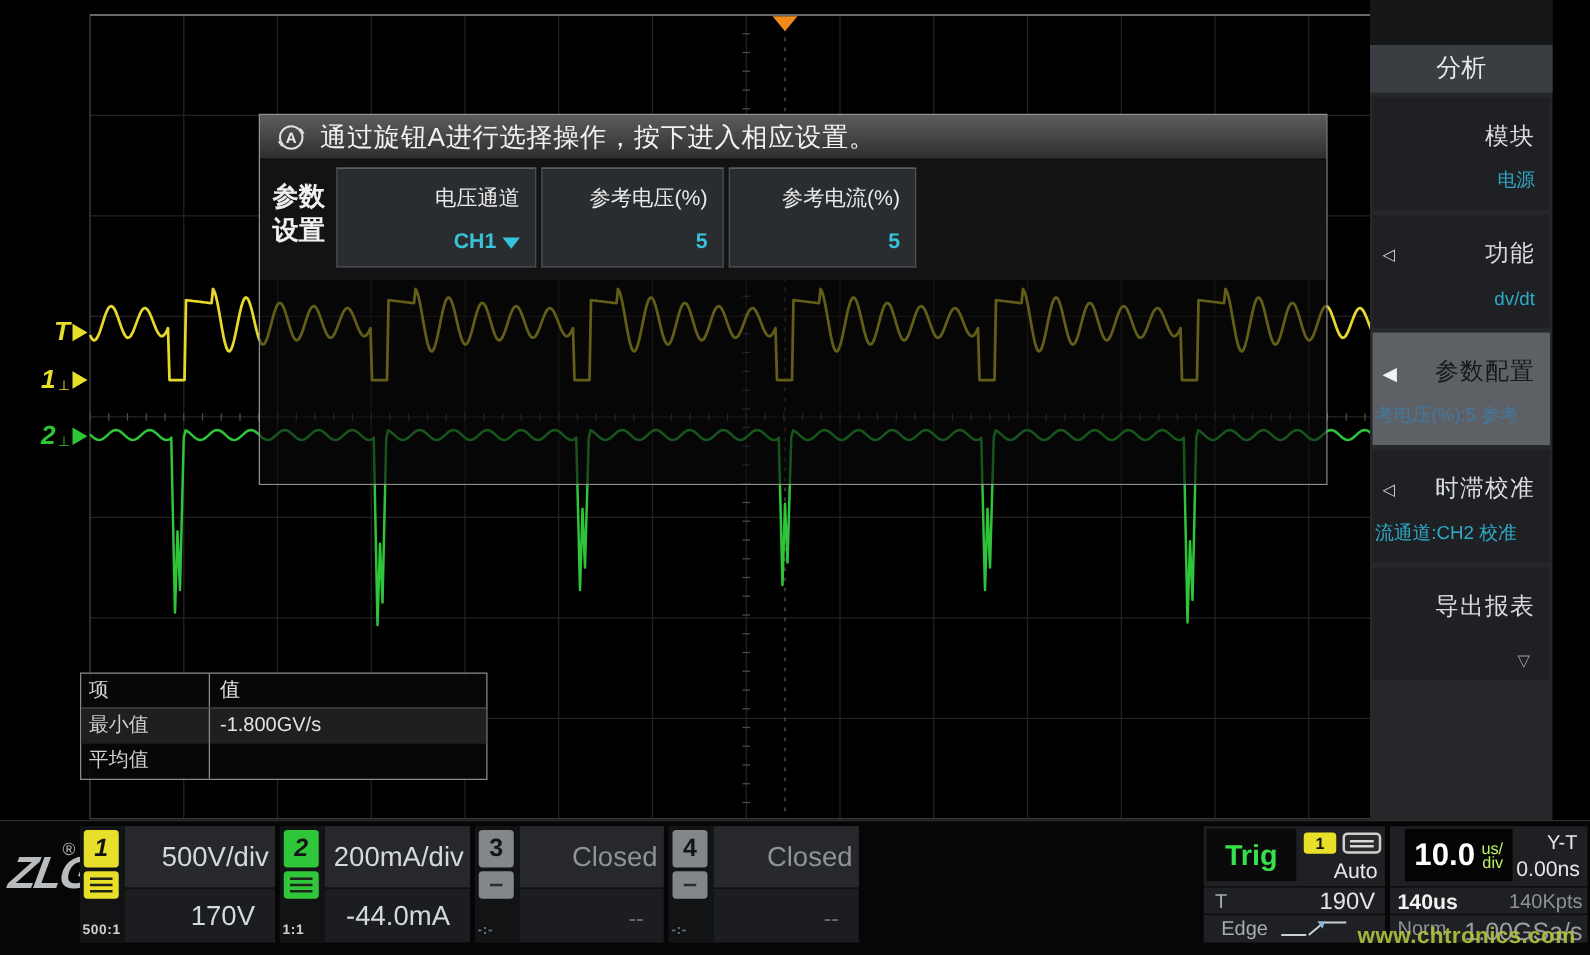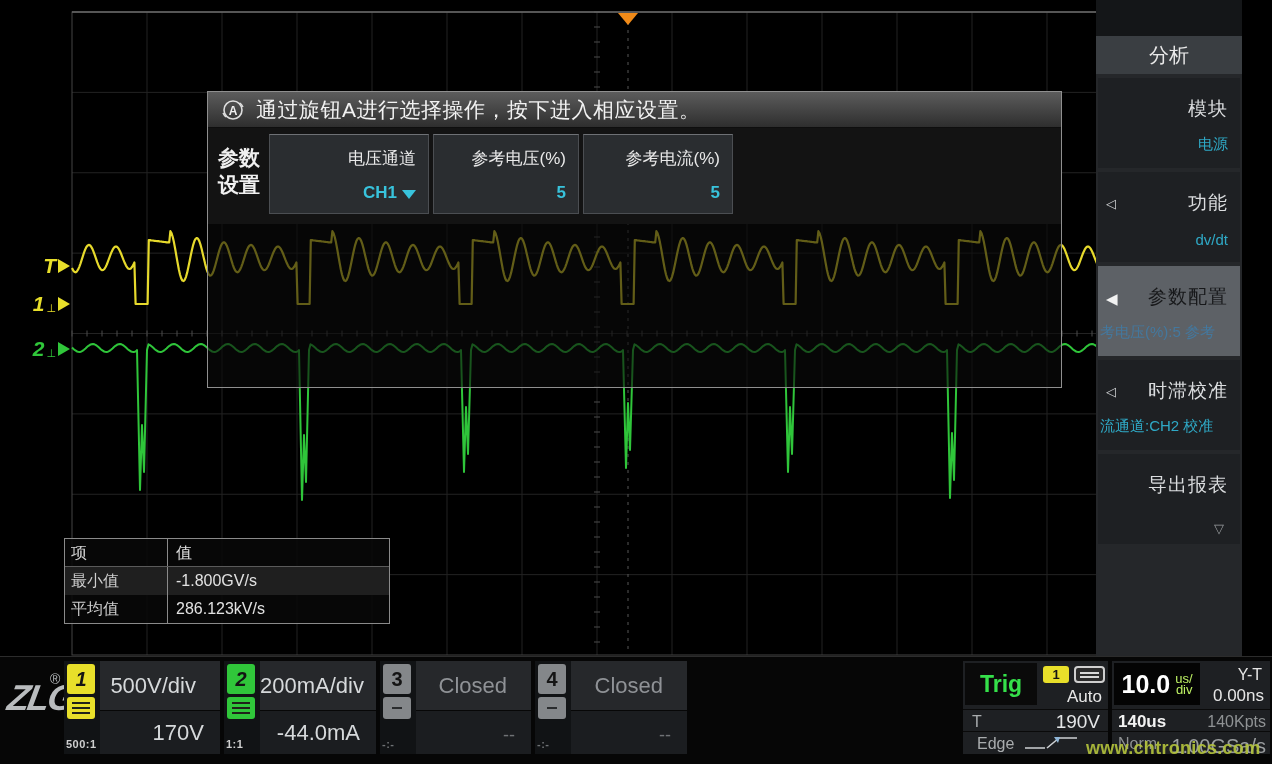--- a/index.html
+++ b/index.html
@@ -56,21 +56,21 @@
   .logo{position:absolute;left:8px;top:20px;color:#b9bcbe;font:italic 800 36px "Liberation Sans",sans-serif;transform:skewX(-10deg);letter-spacing:-2px}
   .logo-reg{position:absolute;left:50px;top:14px;font-size:14px;color:#b9bcbe}
 
   .ch{position:absolute;top:4px;height:93px;background:#1b1d20;display:flex;cursor:pointer}
   .chb{width:36px;background:#111315;position:relative;flex:none}
   .chnum{position:absolute;left:3px;top:3px;width:28px;height:30px;border-radius:3px;font:italic bold 20px/30px "Liberation Sans",sans-serif;text-align:center;color:#141414}
   .chcoup{position:absolute;left:3px;top:36px;width:28px;height:22px;border-radius:3px;display:flex;flex-direction:column;justify-content:center;gap:3px;padding:0 5px}
   .chcoup i{display:block;height:2px;background:#20221a}
   .chprobe{position:absolute;left:2px;bottom:4px;font-size:11px;font-weight:bold;color:#cfcfcf;letter-spacing:.5px}
   .chm{flex:1;position:relative}
-  .chscale{position:absolute;top:0;left:0;right:0;height:50px;background:#26282b;border-bottom:1px solid #070707;font-size:22px;color:#d6d9db;text-align:right;line-height:50px;padding-right:24px}
+  .chscale{position:absolute;top:0;left:0;right:0;height:50px;background:#26282b;border-bottom:1px solid #070707;font-size:22px;color:#d6d9db;text-align:right;line-height:50px;padding-right:5px}
   .choff{position:absolute;bottom:8px;right:16px;font-size:22px;color:#d6d9db}
   .ch.closed .chnum{font-style:normal;background:#84878a}
   .ch.closed .chcoup{background:#84878a}
   .ch.closed .chcoup i{background:#2a2c2e;margin:0 4px}
   .ch.closed .chscale{color:#8f9296}
   .ch.closed .choff{color:#6f7275;font-size:18px}
   .ch.closed .chprobe{color:#6f7275}
 
   .trig{position:absolute;left:963px;top:4px;width:145px;height:93px;background:#1e2023;cursor:pointer}
   .trigbox{position:absolute;left:2px;top:2px;width:72px;height:42px;background:#0a0a0a;color:#35e04a;font-weight:bold;font-size:23px;text-align:center;line-height:42px}
@@ -79,21 +79,21 @@
   .coupbadge i{display:block;height:2px;background:#d8d8d8}
   .trig-auto{position:absolute;right:6px;top:26px;font-size:17px;color:#e8e8e8}
   .trig-r2{position:absolute;left:0;right:0;top:48px;height:22px;border-top:1px solid #0a0a0a}
   .trig-t{position:absolute;left:9px;top:3px;font-size:16px;color:#a9acae}
   .trig-lvl{position:absolute;right:8px;top:1px;font-size:19px;color:#e4e6e8}
   .trig-r3{position:absolute;left:0;right:0;top:70px;height:23px;border-top:1px solid #0a0a0a}
   .trig-edge{position:absolute;left:14px;top:3px;font-size:16px;color:#a9acae}
   .edge-ic{position:absolute;left:58px;top:2px}
 
   .tb{position:absolute;left:1112px;top:4px;width:158px;height:93px;background:#1e2023;cursor:pointer}
-  .tbbox{position:absolute;left:2px;top:2px;width:86px;height:42px;background:#040404;display:flex;align-items:center;justify-content:center;gap:5px}
+  .tbbox{position:absolute;left:12px;top:2px;width:86px;height:42px;background:#040404;display:flex;align-items:center;justify-content:center;gap:5px}
   .tbscale{font-size:25px;font-weight:bold;color:#fff}
   .tbunit{font-size:13px;line-height:11px;color:#bef264;text-align:right}
   .tb-yt{position:absolute;right:8px;top:5px;font-size:16px;color:#e6e6e6}
   .tb-delay{position:absolute;right:6px;top:25px;font-size:17px;color:#e6e6e6}
   .tb-r2{position:absolute;left:0;right:0;top:48px;height:22px;border-top:1px solid #0a0a0a}
   .tb-win{position:absolute;left:6px;top:2px;font-size:17px;font-weight:bold;color:#f2f2f2}
   .tb-pts{position:absolute;right:4px;top:3px;font-size:16px;color:#8f9294}
   .tb-r3{position:absolute;left:0;right:0;top:70px;height:23px;border-top:1px solid #0a0a0a}
   .tb-acq{position:absolute;left:6px;top:3px;font-size:16px;color:#8f9294}
   .tb-rate{position:absolute;right:4px;top:3px;font-size:20px;color:#9b9ea0}
@@ -298,21 +298,20 @@
     <div class="mrow mhead">
       <span class="c1">项</span>
       <span class="c2">值</span>
     </div>
     <div class="mrow">
       <span class="c1">最小值</span>
       <span class="c2">-1.800GV/s</span>
     </div>
     <div class="mrow">
       <span class="c1">平均值</span>
-      <span class="c2">286.123kV/s</span>
     </div>
   </div>
 
   <div class="sidebar">
     <div class="sb-cap"></div>
     <div class="sb-title">分析</div>
 
     <div class="sb-item">
       <span class="sb-label">模块</span>
       <span class="sb-value">电源</span>

